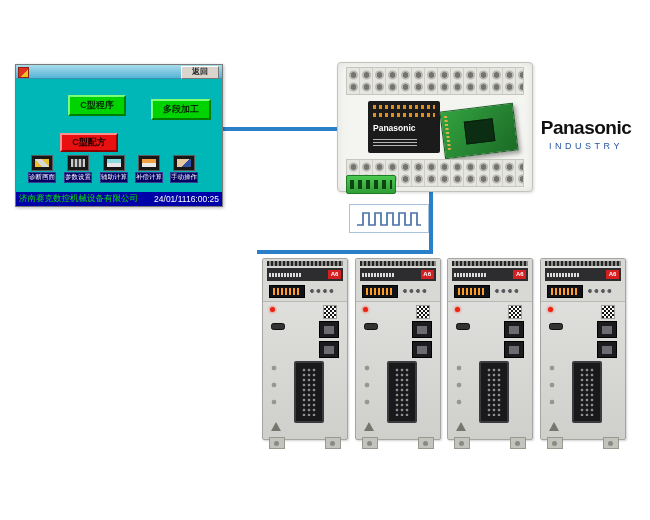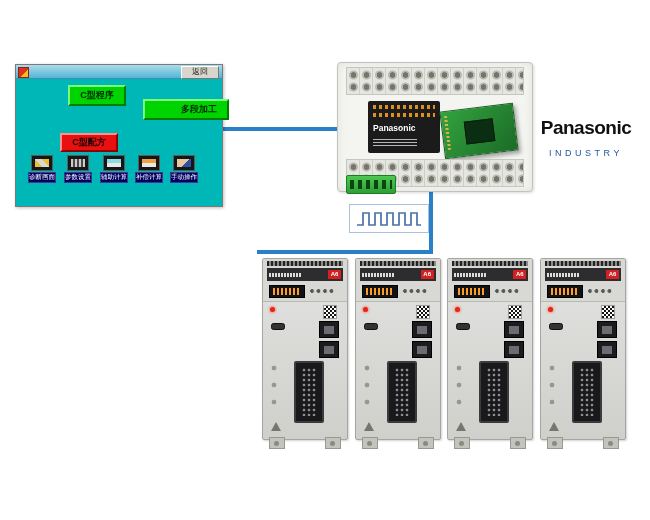--- a/index.html
+++ b/index.html
@@ -18,28 +18,28 @@
 
   
   .hmi{left:15px;top:64px;width:206px;height:141px;background:#00b7b7;
        border:1px solid #7a7a7a;box-shadow:1px 1px 3px rgba(0,0,0,.25);}
   .hmi-titlebar{position:absolute;left:0;top:0;right:0;height:13px;
        background:linear-gradient(#aadcec,#55b4d6);border-bottom:1px solid #3d8fb0;}
   .hmi-logo{position:absolute;left:2px;top:2px;width:9px;height:9px;
        background:linear-gradient(135deg,#e03020 60%,#f0c020 60%);border:1px solid #902010;}
   .hmi-back{position:absolute;right:3px;top:1px;width:36px;height:11px;
        background:#d9d5cd;border:1px solid;border-color:#fff #777 #777 #fff;
-       font-size:8px;line-height:10px;text-align:center;color:#222;cursor:pointer;}
+       font-size:8px;line-height:10px;text-align:center;color:#222;cursor:pointer;font-weight:bold;}
   .btn{position:absolute;display:flex;align-items:center;justify-content:center;
        font-size:9px;font-weight:bold;color:#002a00;cursor:pointer;
        border:2px solid;text-align:center;}
   .btn.green{background:#00d400;border-color:#7dff7d #007d00 #007d00 #7dff7d;}
   .btn.red{background:#e81010;border-color:#ff9090 #8d0000 #8d0000 #ff9090;color:#1d0000;}
-  .btn-b1{left:52px;top:20px;width:54px;height:17px;}
-  .btn-b2{left:127px;top:34px;width:56px;height:17px;padding-left:26px;}
+  .btn-b1{left:52px;top:30px;width:54px;height:17px;}
+  .btn-b2{left:135px;top:34px;width:56px;height:17px;}
   .btn-b3{left:44px;top:68px;width:54px;height:15px;}
   .btn-b4{left:126px;top:62px;width:60px;height:26px;line-height:11px;}
   .btn-b4 span{display:block;width:42px;margin:0 auto;}
   .tbtn{position:absolute;top:90px;width:28px;height:26px;cursor:pointer;}
   .tbtn-1{left:12px;}.tbtn-2{left:48px;}.tbtn-3{left:84px;}.tbtn-4{left:119px;}.tbtn-5{left:154px;}
   .ticon{width:20px;height:14px;margin:0 auto;background:#161616;border:1px solid #5a5a5a;position:relative;}
   .ticon::after{content:"";position:absolute;inset:3px;}
   .tbtn-1 .ticon::after{background:linear-gradient(45deg,#e8c030 35%,#d8d8d8 35% 65%,#e8c030 65%);}
   .tbtn-2 .ticon::after{background:repeating-linear-gradient(90deg,#cccccc 0 2px,#4a4a4a 2px 4px);}
   .tbtn-3 .ticon::after{background:linear-gradient(#8adce0 45%,#e8e8e8 45%);}
@@ -77,21 +77,21 @@
   .plc-pcb::after{content:"";position:absolute;left:3px;top:4px;width:3px;height:34px;
        background:repeating-linear-gradient(#d9b54b 0 2px,rgba(0,0,0,0) 2px 4px);}
   .plc-green{position:absolute;left:8px;bottom:-3px;width:48px;height:17px;
        background:linear-gradient(#4cc951,#2f9e36);border:1px solid #1e7c25;border-radius:2px;}
   .plc-green::after{content:"";position:absolute;inset:4px 3px;
        background:repeating-linear-gradient(90deg,rgba(6,48,10,.85) 0 4px,rgba(0,0,0,0) 4px 8px);}
 
   
   .logo{left:540px;top:117px;width:92px;text-align:center;}
   .logo-name{font-size:19px;font-weight:bold;color:#101010;letter-spacing:-0.5px;white-space:nowrap;}
-  .logo-sub{margin-top:9px;font-size:9px;color:#2455a4;letter-spacing:3.5px;white-space:nowrap;}
+  .logo-sub{margin-top:2px;font-size:9px;color:#2455a4;letter-spacing:3.5px;white-space:nowrap;}
 
   
   .pulse-box{left:349px;top:204px;width:78px;height:27px;background:#ffffff;
        border:1px solid #a9c3de;display:flex;align-items:center;justify-content:center;}
 
   
   .servo-row{left:262px;top:258px;width:364px;height:196px;display:flex;justify-content:space-between;}
   .servo{position:relative;width:84px;height:180px;background:linear-gradient(#e3e3e1,#cfcfcc);
        border:1px solid #a5a5a1;border-radius:2px;box-shadow:1px 1px 2px rgba(0,0,0,.18);}
   .sv-upper{position:absolute;left:0;right:0;top:0;height:42px;background:#d8d8d5;border-bottom:1px solid #b8b8b4;}
@@ -160,20 +160,24 @@
   </div>
   <div class="tbtn tbtn-4">
     <div class="ticon"></div>
     <div class="tlabel">补偿计算</div>
   </div>
   <div class="tbtn tbtn-5">
     <div class="ticon"></div>
     <div class="tlabel">手动操作</div>
   </div>
 
+  <div class="hmi-status">
+    <span class="hmi-company">济南赛克数控机械设备有限公司</span>
+    <span class="hmi-clock">24/01/1116:00:25</span>
+  </div>
 </div>
 
 <div class="abs plc">
   <div class="plc-terms top"></div>
   <div class="plc-label">
     <div class="plc-led-row"></div>
     <div class="plc-led-row"></div>
     <div class="plc-brand-text">Panasonic</div>
     <div class="plc-finelines"></div>
   </div>

